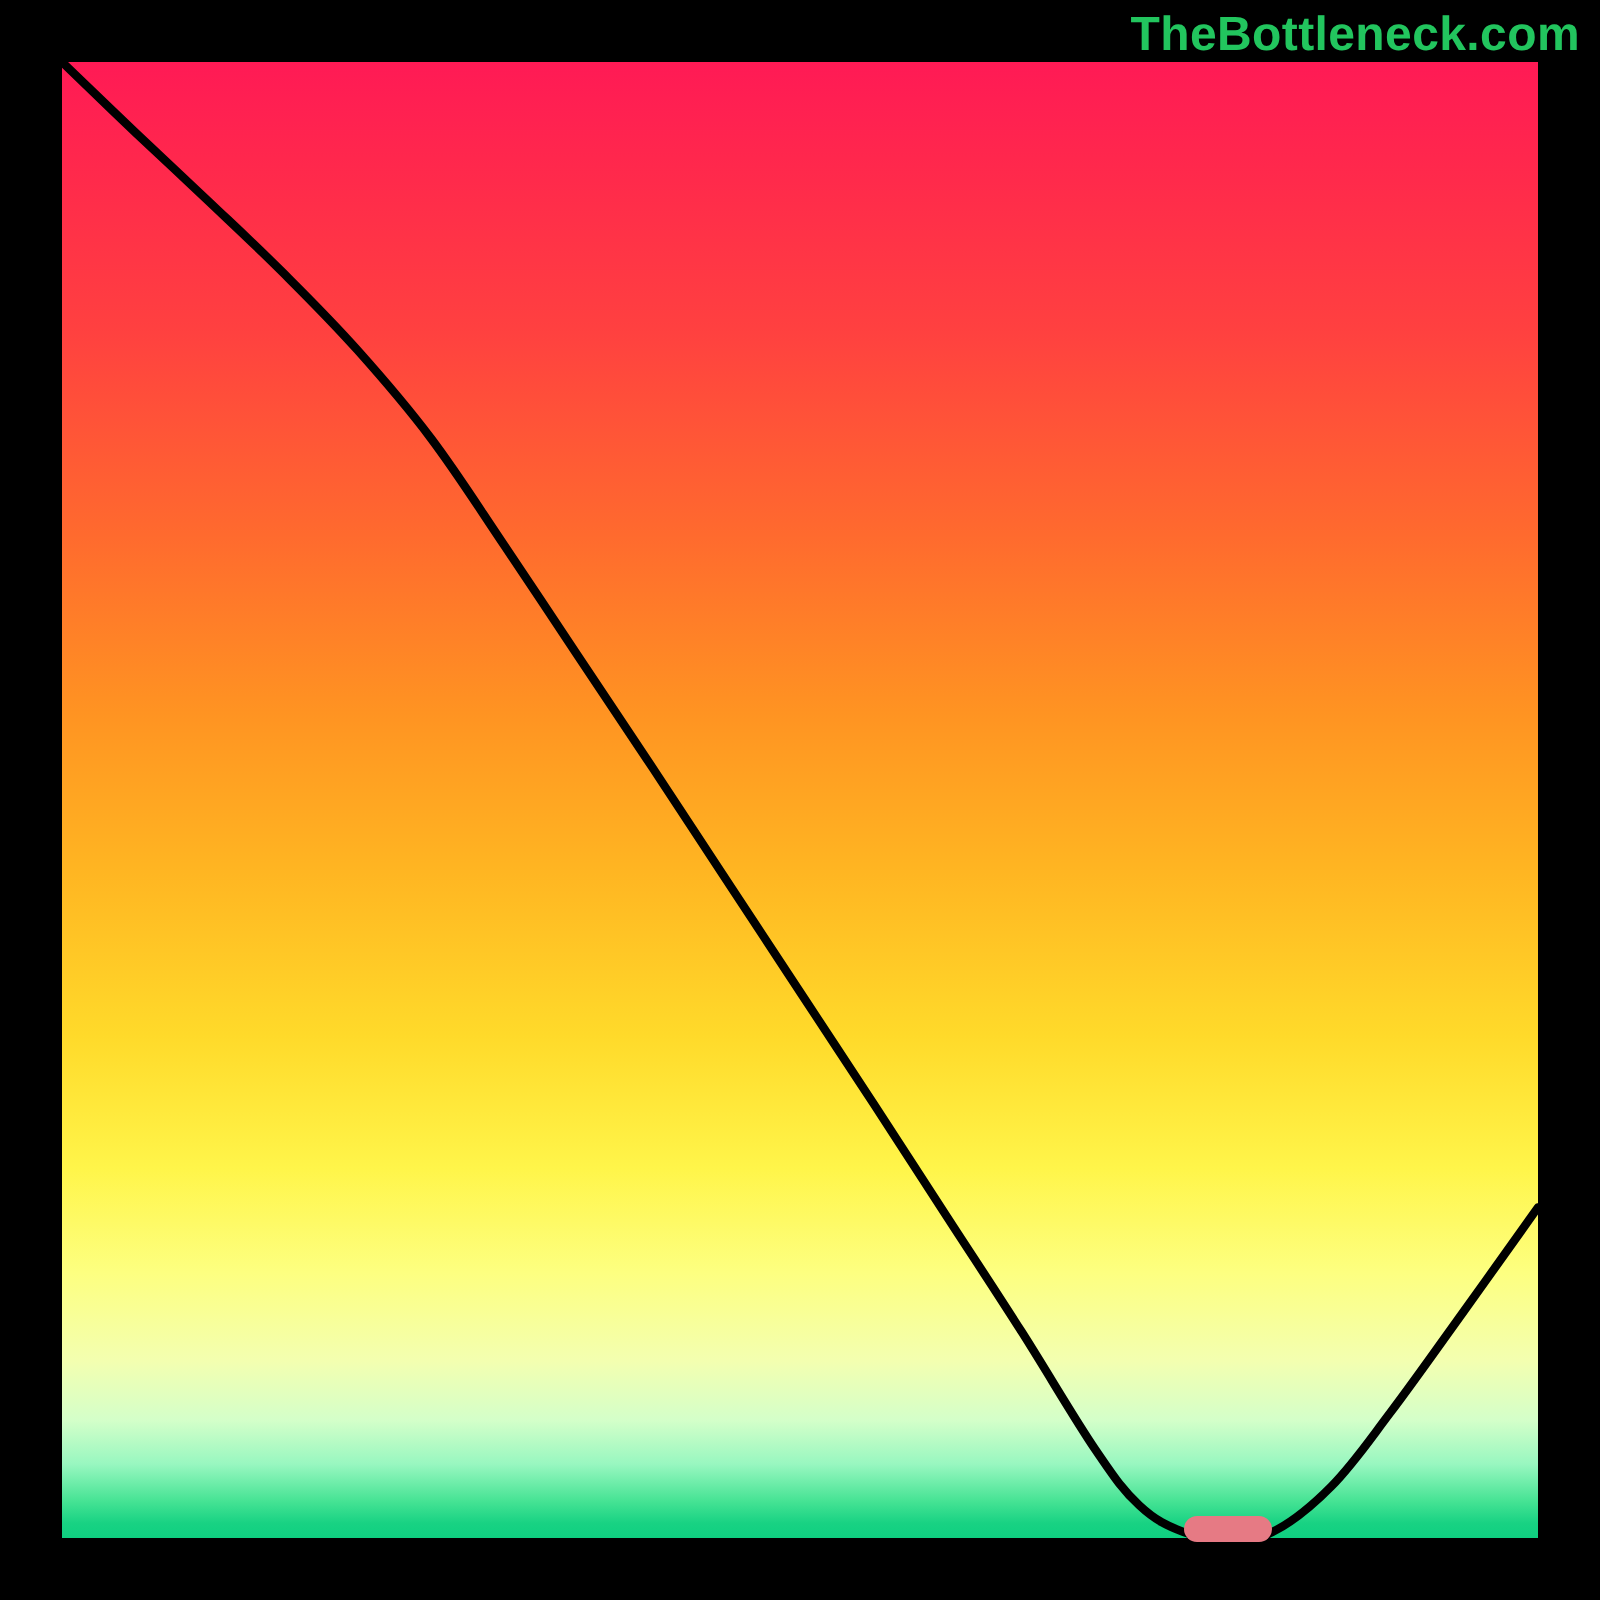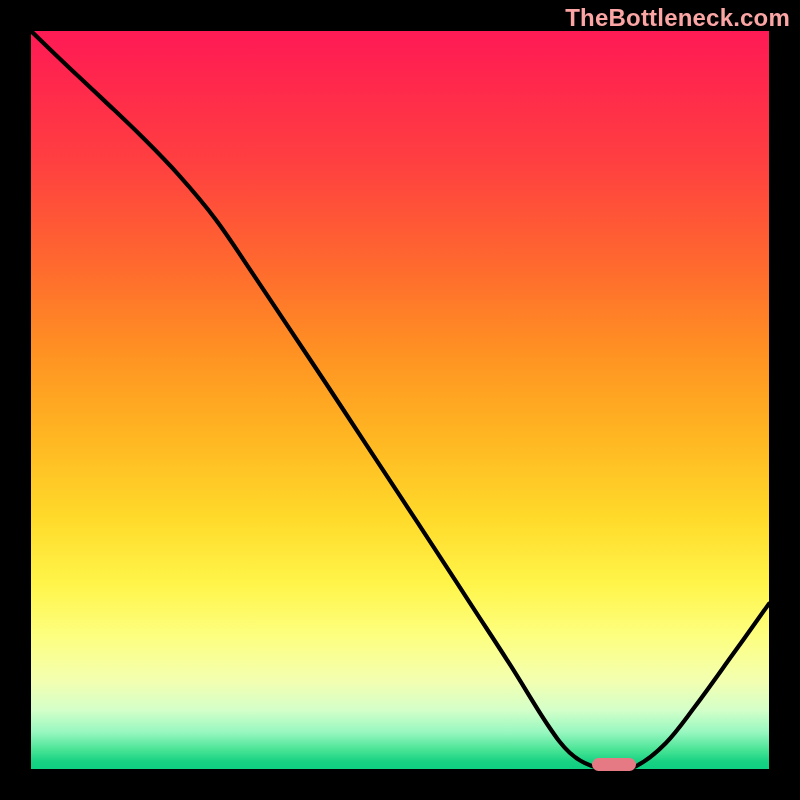--- a/index.html
+++ b/index.html
@@ -14,21 +14,21 @@
   .frame {
     position: relative;
     width: 800px;
     height: 800px;
     background: #000;
   }
   .watermark {
     position: absolute;
     top: 4px;
     right: 10px;
-    color: #fca5a5;
+    color: #22c55e;
     font-size: 24px;
     font-weight: 600;
     pointer-events: none;
     letter-spacing: 0.2px;
   }
   .plot {
     position: absolute;
     left: 31px;
     top: 31px;
     width: 738px;

